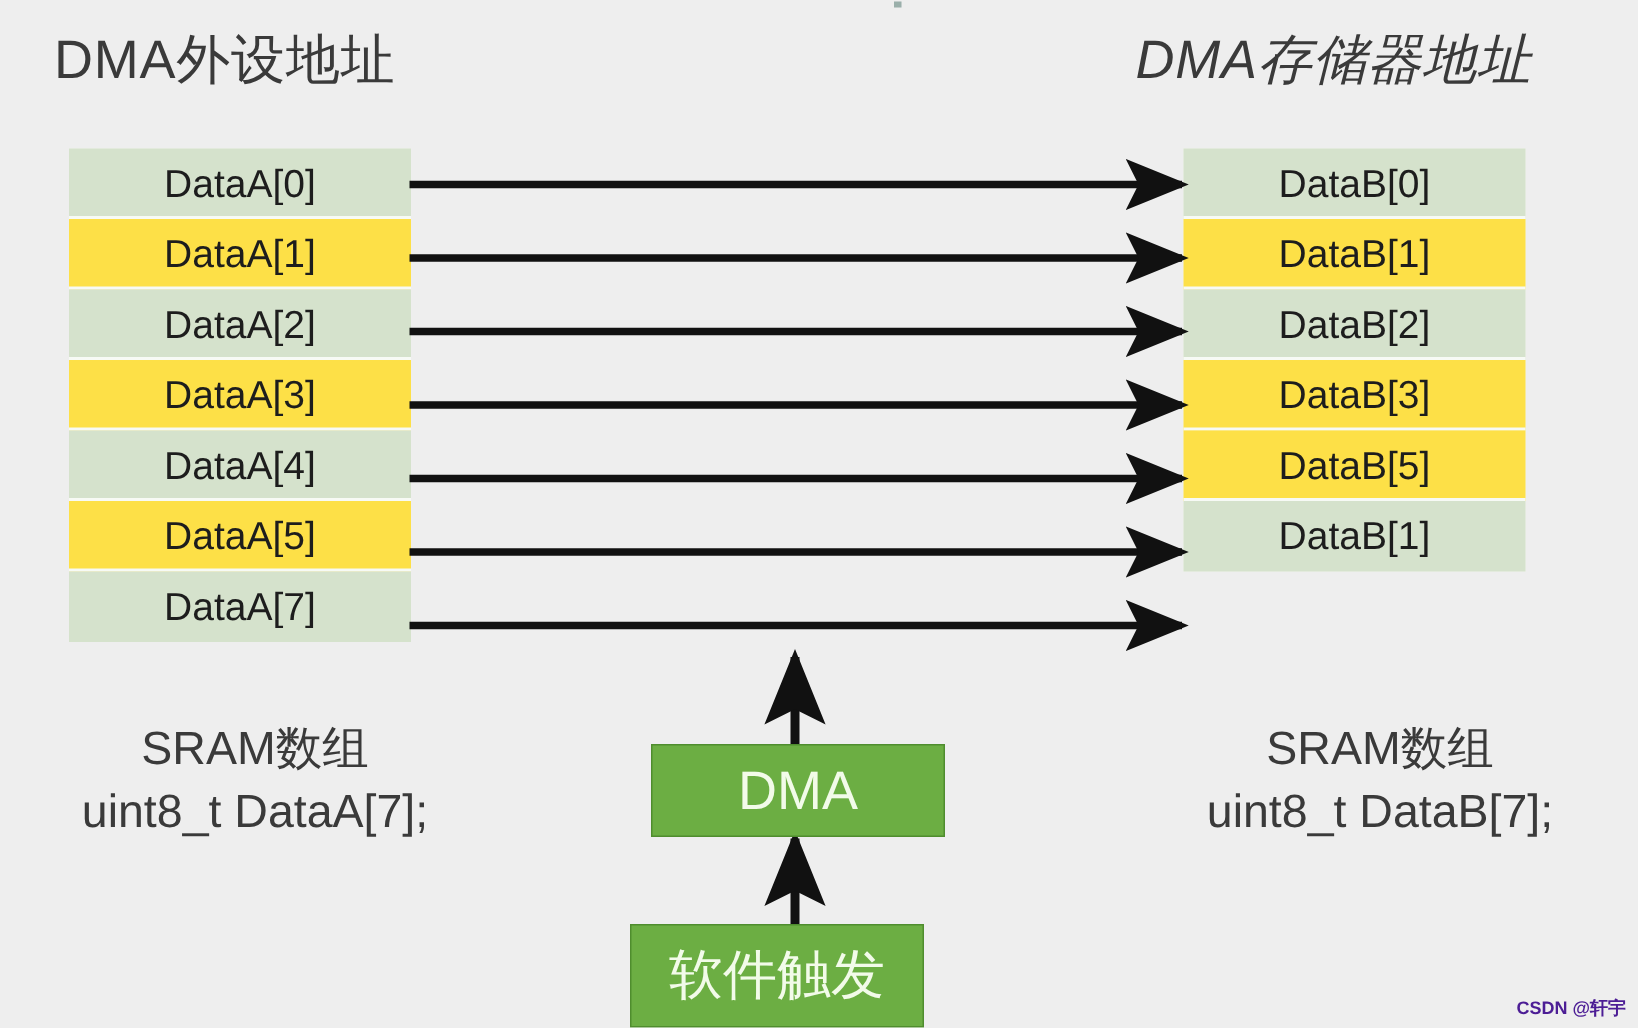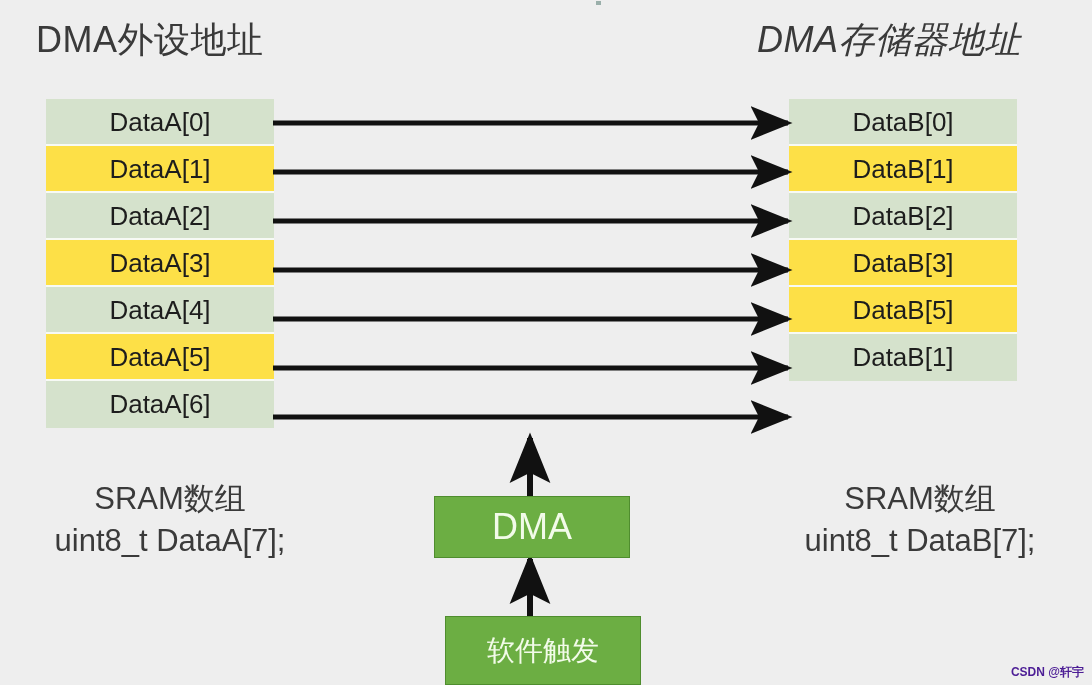--- a/index.html
+++ b/index.html
@@ -91,25 +91,25 @@
     box-sizing: border-box;
   }
   #dma-box {
     left: 434px;
     top: 496px;
     width: 196px;
     height: 62px;
     font-size: 36px;
   }
   #trigger-box {
-    left: 445px;
+    left: 420px;
     top: 616px;
     width: 196px;
     height: 69px;
-    font-size: 28px;
+    font-size: 36px;
   }
 
   
   #watermark {
     position: absolute;
     right: 8px;
     bottom: 4px;
     font-size: 12px;
     color: #4c1d95;
     white-space: nowrap;
@@ -137,21 +137,21 @@
 
   <div class="col-title" id="title-right">DMA存储器地址</div>
 
   <div class="mem-col" id="mem-col-left">
     <div class="mem-cell dark">DataA[0]</div>
     <div class="mem-cell light">DataA[1]</div>
     <div class="mem-cell dark">DataA[2]</div>
     <div class="mem-cell light">DataA[3]</div>
     <div class="mem-cell dark">DataA[4]</div>
     <div class="mem-cell light">DataA[5]</div>
-    <div class="mem-cell dark">DataA[6]</div>
+    <div class="mem-cell dark">DataA[7]</div>
   </div>
 
   <div class="mem-col" id="mem-col-right">
     <div class="mem-cell dark">DataB[0]</div>
     <div class="mem-cell light">DataB[1]</div>
     <div class="mem-cell dark">DataB[2]</div>
     <div class="mem-cell light">DataB[3]</div>
     <div class="mem-cell light">DataB[5]</div>
     <div class="mem-cell dark">DataB[1]</div>
   </div>

